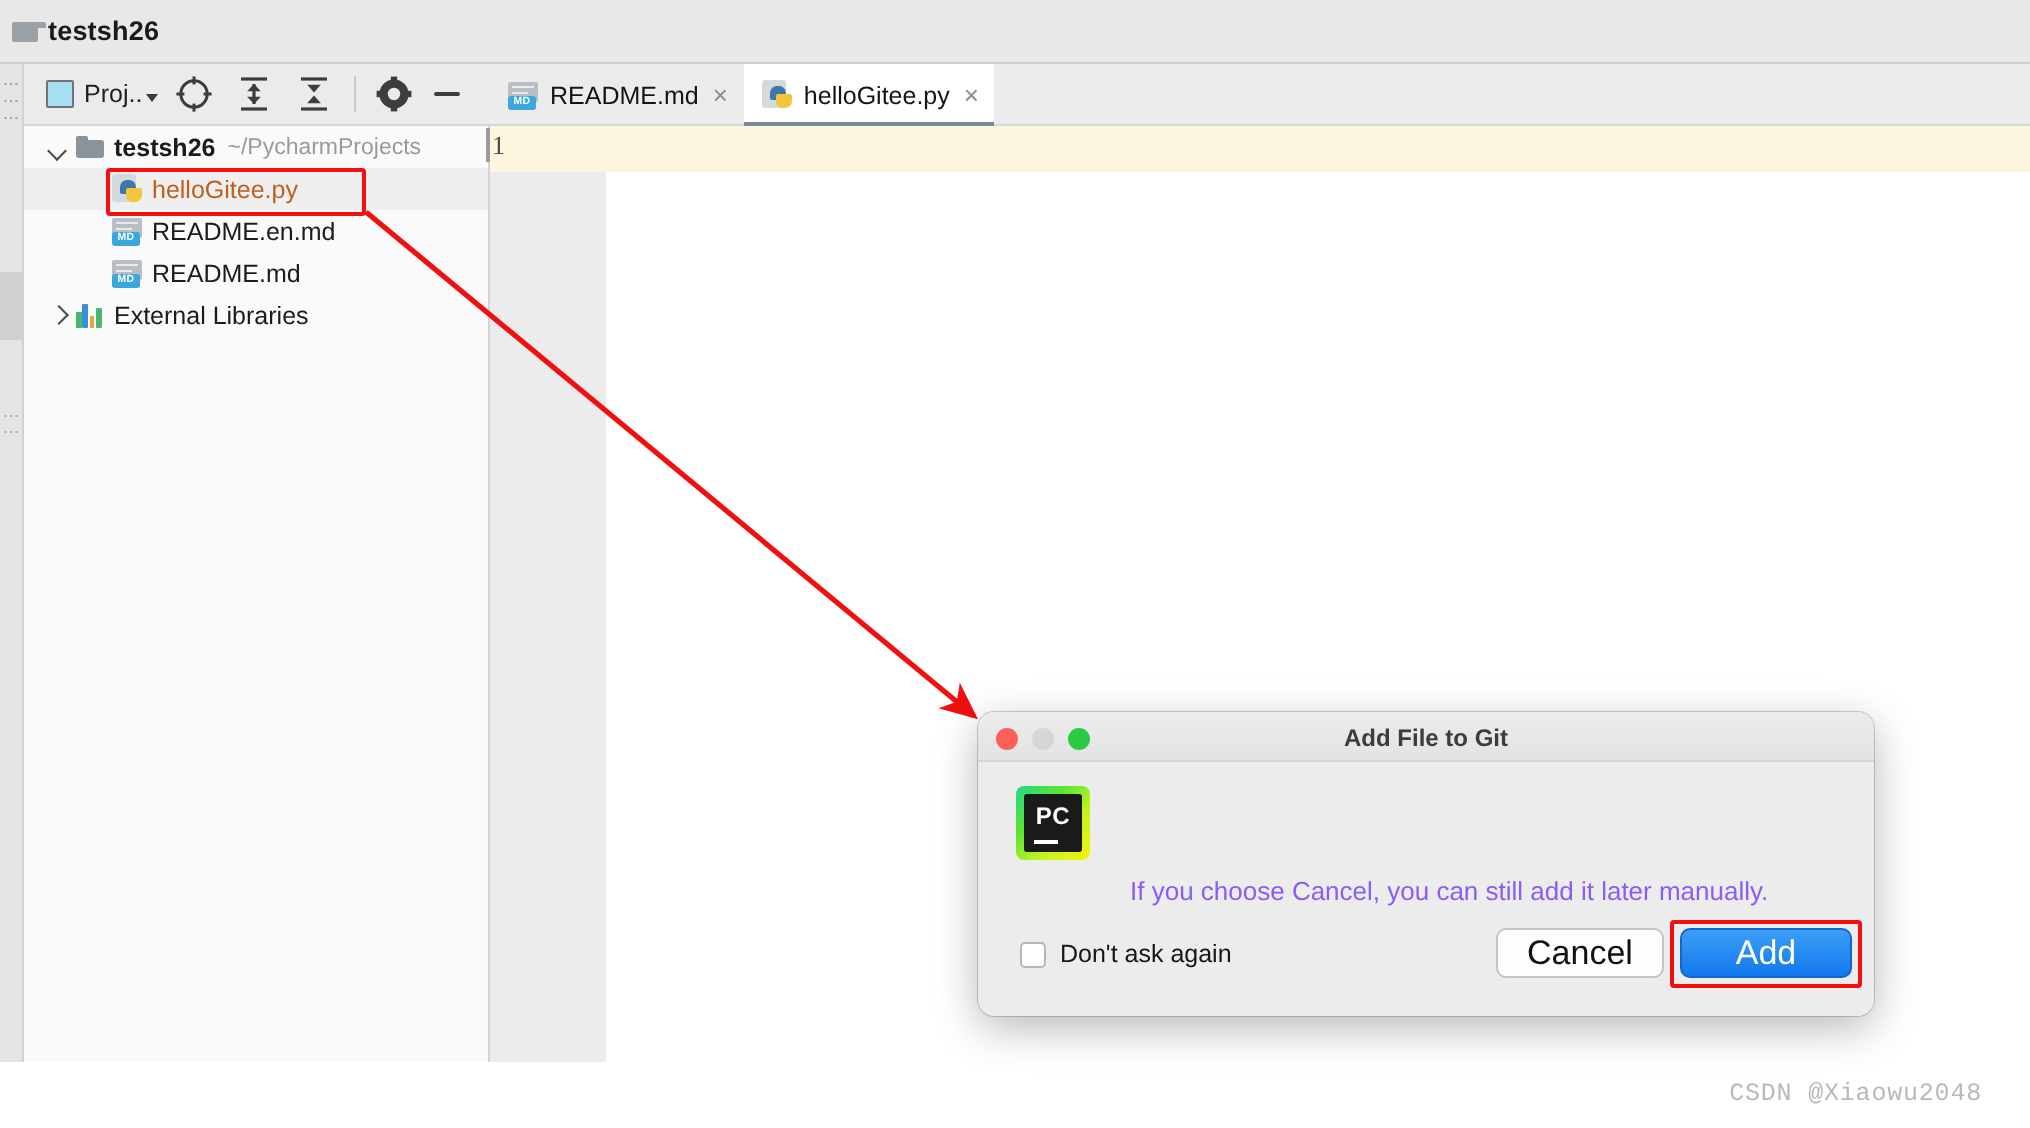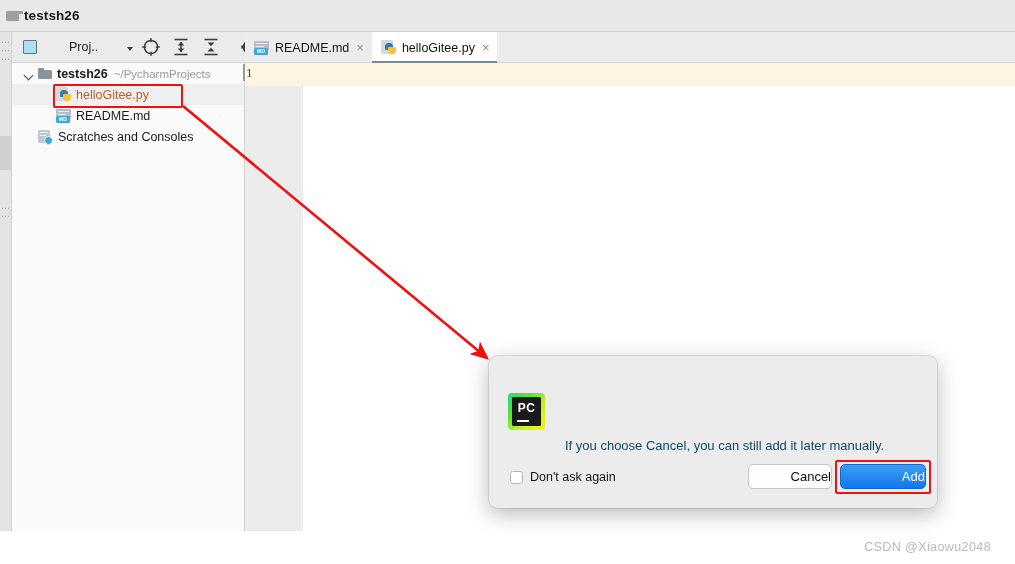--- a/index.html
+++ b/index.html
@@ -74,21 +74,21 @@
     font-size: 8px; color: #9d9d9d; line-height: 9px;
     writing-mode: vertical-rl;
   }
 
   
   .proj-toolbar {
     position: absolute; left: 12px; top: 32px; width: 233px; height: 31px;
     background: #ebebeb; border-bottom: 1px solid #d6d6d6;
     display: flex; align-items: center;
   }
-  .proj-sel { display: flex; align-items: center; margin-left: 11px; gap: 27px; }
+  .proj-sel { display: flex; align-items: center; margin-left: 11px; }
   .proj-sq { width: 14px; height: 14px; background: #a8dff2; border: 1.5px solid #6e7378; border-radius: 1px; }
   .proj-lbl { font-size: 12.5px; color: #1e1e1e; margin-left: 5px; }
   .caret-sm {
     width: 0; height: 0; border-left: 3.5px solid transparent; border-right: 3.5px solid transparent;
     border-top: 4.5px solid #3b3b3b; margin-left: 2px; margin-top: 3px;
   }
   .tbtn { width: 24px; height: 24px; position: relative; margin-left: 6px; }
   .ic-target svg, .ic-exp svg, .ic-col svg, .ic-gear svg { display:block; }
   .vsep-tb { width: 1px; height: 18px; background: #cacaca; margin-left: 8px; }
   .ic-min {
@@ -243,52 +243,52 @@
   }
   .dlg-icon .bar {
     position: absolute; left: 5px; bottom: 4px; width: 12px; height: 2.5px; background: #ffffff;
   }
   .dlg-q {
     position: absolute; left: 76px; top: 36px; width: 360px;
     font-size: 13px; color: #111111; line-height: 17.5px;
   }
   .dlg-note {
     position: absolute; left: 76px; top: 82px; width: 360px;
-    font-size: 13px; color: #0c4a6e;
+    font-size: 13px; color: #8b5cf6;
   }
   .dlg-check {
     position: absolute; left: 21px; top: 114px; display: flex; align-items: center; justify-content: flex-end;
   }
   .cbox {
     width: 13px; height: 13px; background: #ffffff; border: 1px solid #b6b6b6; border-radius: 2.5px;
   }
   .cbox-lbl { font-size: 12.5px; color: #161616; margin-left: 7px; }
   .dlg-btn {
     position: absolute; top: 108px; height: 25px; border-radius: 5px;
-    display: flex; align-items: center; justify-content: flex-end;
-    font-size: 13px;
+    display: flex; align-items: center; justify-content: center;
+    font-size: 17px;
   }
   .btn-cancel {
     left: 748px - 489px; background: #fdfdfd; border: 1px solid #c4c4c4; color: #111111;
     width: 84px;
   }
   .btn-add {
     background: linear-gradient(#3c9ff5, #1277ee); border: 1px solid #1068cf; color: #ffffff;
     width: 86px;
   }
   .redbox-add {
     position: absolute; top: 104px; width: 96px; height: 34px;
     border: 2.5px solid #f01010; border-radius: 2px; pointer-events: none;
   }
 
   
   .watermark {
     position: absolute; right: 24px; top: 540px;
     font-size: 12.5px; color: #b9b9b9; letter-spacing: .4px;
-    font-family: Liberation Sans, sans-serif;
+    font-family: Liberation Mono, monospace;
   }
 </style>
 </head>
 <body>
 
 <div id="root">
 
   <div class="ide-window">
 
     <div class="titlebar">
@@ -405,57 +405,73 @@
 
       <div class="tree-row file-row-sel" style="padding-left:44px">
         <div class="ic-py">
           <div class="doc"></div>
             <div class="b1"></div>
             <div class="b2"></div>
         </div>
         <span class="tree-lbl fname-untracked">helloGitee.py</span>
       </div>
 
-
       <div class="tree-row" style="padding-left:44px">
         <div class="ic-md">
           <div class="pg"></div>
             <div class="badge">MD</div>
         </div>
+        <span class="tree-lbl">README.en.md</span>
+      </div>
+
+      <div class="tree-row" style="padding-left:44px">
+        <div class="ic-md">
+          <div class="pg"></div>
+            <div class="badge">MD</div>
+        </div>
         <span class="tree-lbl">README.md</span>
       </div>
 
-
-      <div class="tree-row" style="padding-left:26px">
-        <div class="ic-sc">
-          <div class="pg2"></div>
-            <div class="clk"></div>
-        </div>
-        <span class="tree-lbl">Scratches and Consoles</span>
-      </div>
+      <div class="tree-row" style="padding-left:11px">
+        <div class="twisty closed"></div>
+        <div class="ic-lib" style="margin-left:3px">
+          <i style="left:0px;height:8px;background:#49b675"></i>
+          <i style="left:3.4px;height:12px;background:#3b8fd4"></i>
+          <i style="left:6.8px;height:6px;background:#f0a32e"></i>
+          <i style="left:10.2px;height:10px;background:#49b675"></i>
+        </div>
+        <span class="tree-lbl">External Libraries</span>
+      </div>
+
     </div>
 
     <div class="caret-ibeam"></div>
     <div class="caret-one">1</div>
 
   </div>
 
   <div class="redbox-file"></div>
 
 
   <svg class="arrow-svg">
     <defs>
       <marker id="ah" markerWidth="9" markerHeight="9" refX="6.2" refY="3.2" orient="auto">
         <path d="M0,0 L7.2,3.2 L0,6.4 L1.9,3.2 Z" fill="#f01010"></path>
       </marker>
     </defs>
     <line x1="183" y1="106" x2="487" y2="358" stroke="#f01010" stroke-width="2.6" marker-end="url(#ah)"></line>
   </svg>
 
   <div class="dialog">
+    <div class="dlg-titlebar">
+      <div class="tl r"></div>
+      <div class="tl y"></div>
+      <div class="tl g"></div>
+      <div class="dlg-title">Add File to Git</div>
+    </div>
 
     <div class="dlg-icon">
       <div class="inner">
         <div class="pc">PC</div>
         <div class="bar"></div>
       </div>
     </div>
 
 
     <div class="dlg-note">If you choose Cancel, you can still add it later manually.</div>

